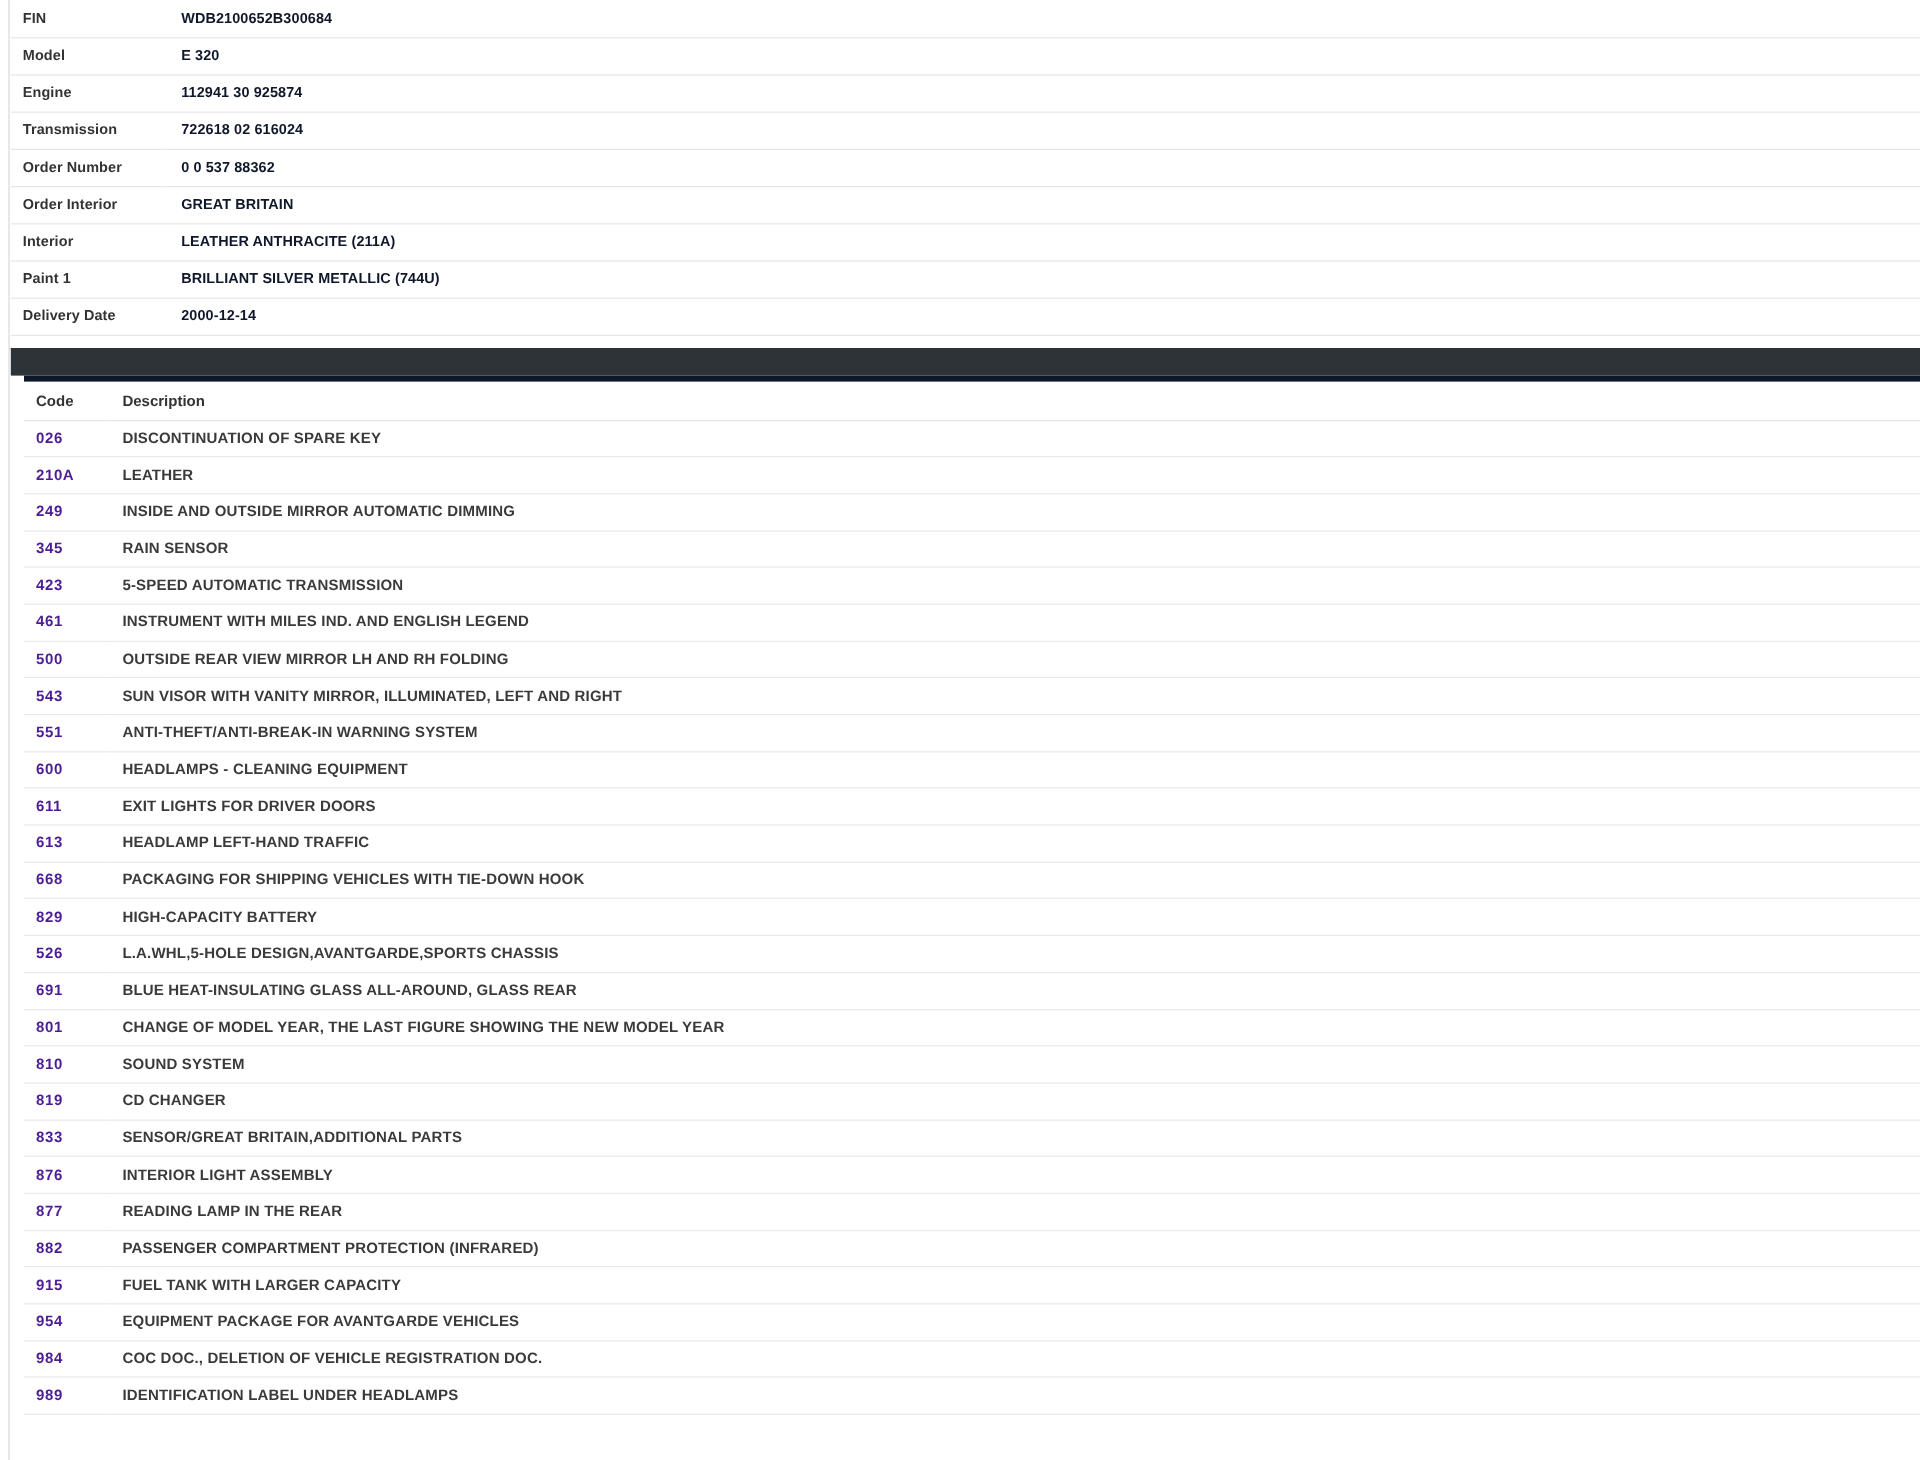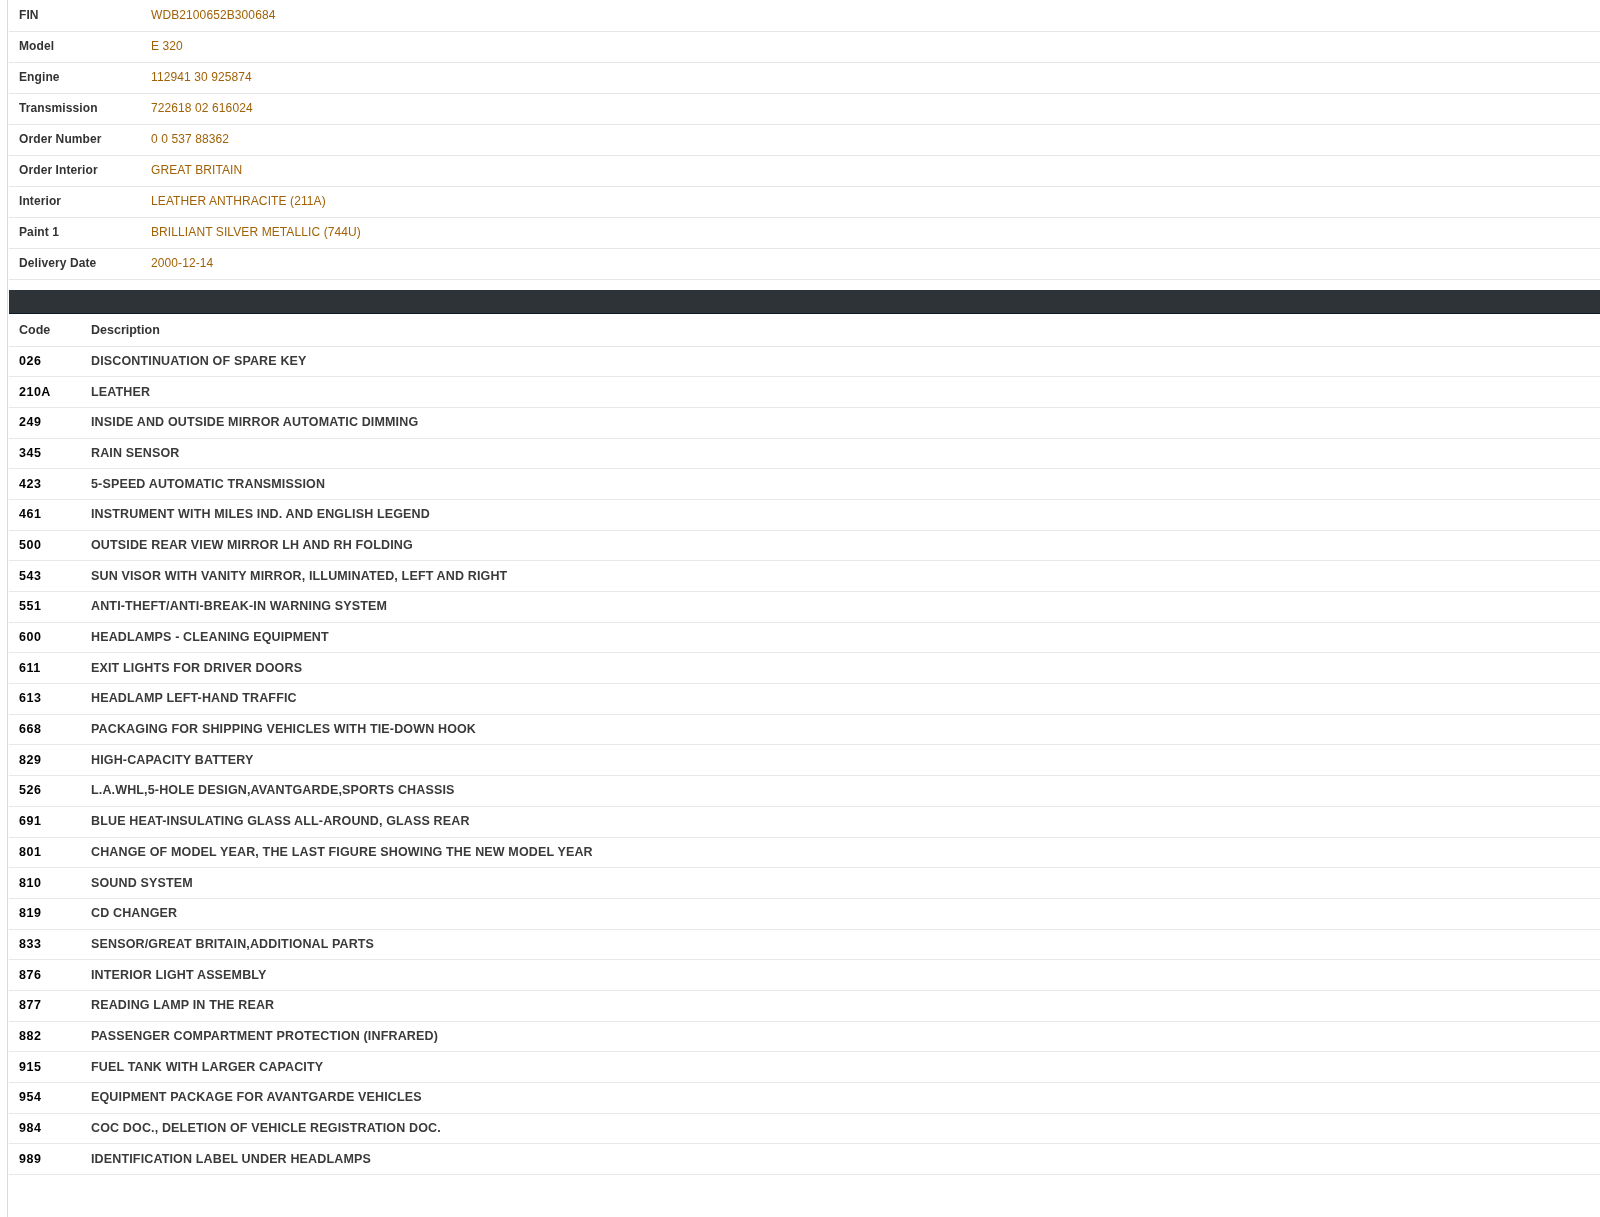--- a/index.html
+++ b/index.html
@@ -58,39 +58,40 @@
     letter-spacing: 0.1px;
   }
   table.spec td.label {
     width: 115px;
     padding-left: 10px;
     color: #333333;
     font-weight: 600;
     white-space: nowrap;
   }
   table.spec td.value {
-    color: #a16207;
+    color: #0f172a;
     padding-left: 17px;
-    font-weight: 400;
+    font-weight: 700;
   }
   table.spec tr:first-child td {
     border-top: none;
   }
 
   
   .dark-bar {
     height: 22px;
     background: #2e3338;
     margin-top: 10px;
     border-top: 1px solid #2e3338;
   }
 
   
   .codes-wrap {
-    border-top: 1px solid #0f172a;
+    border-top: 5px solid #0f172a;
+    margin-left: 11px;
   }
   table.codes tr {
     height: 30.7px;
   }
   table.codes th {
     text-align: left;
     font-size: 12.5px;
     font-weight: 600;
     color: #333333;
     border-bottom: 1px solid #e6e6e6;
@@ -110,21 +111,21 @@
   table.codes td {
     border-bottom: 1px solid #e8e8e8;
     font-size: 12.5px;
     line-height: 15px;
     vertical-align: middle;
     color: #3a3a3a;
     letter-spacing: 0.1px;
   }
   table.codes td.code-col {
     font-weight: 600;
-    color: #000000;
+    color: #4c1d95;
     letter-spacing: 0.5px;
   }
   table.codes td.desc-col {
     font-weight: 700;
     letter-spacing: 0.15px;
   }
 </style>
 </head>
 <body>
 

